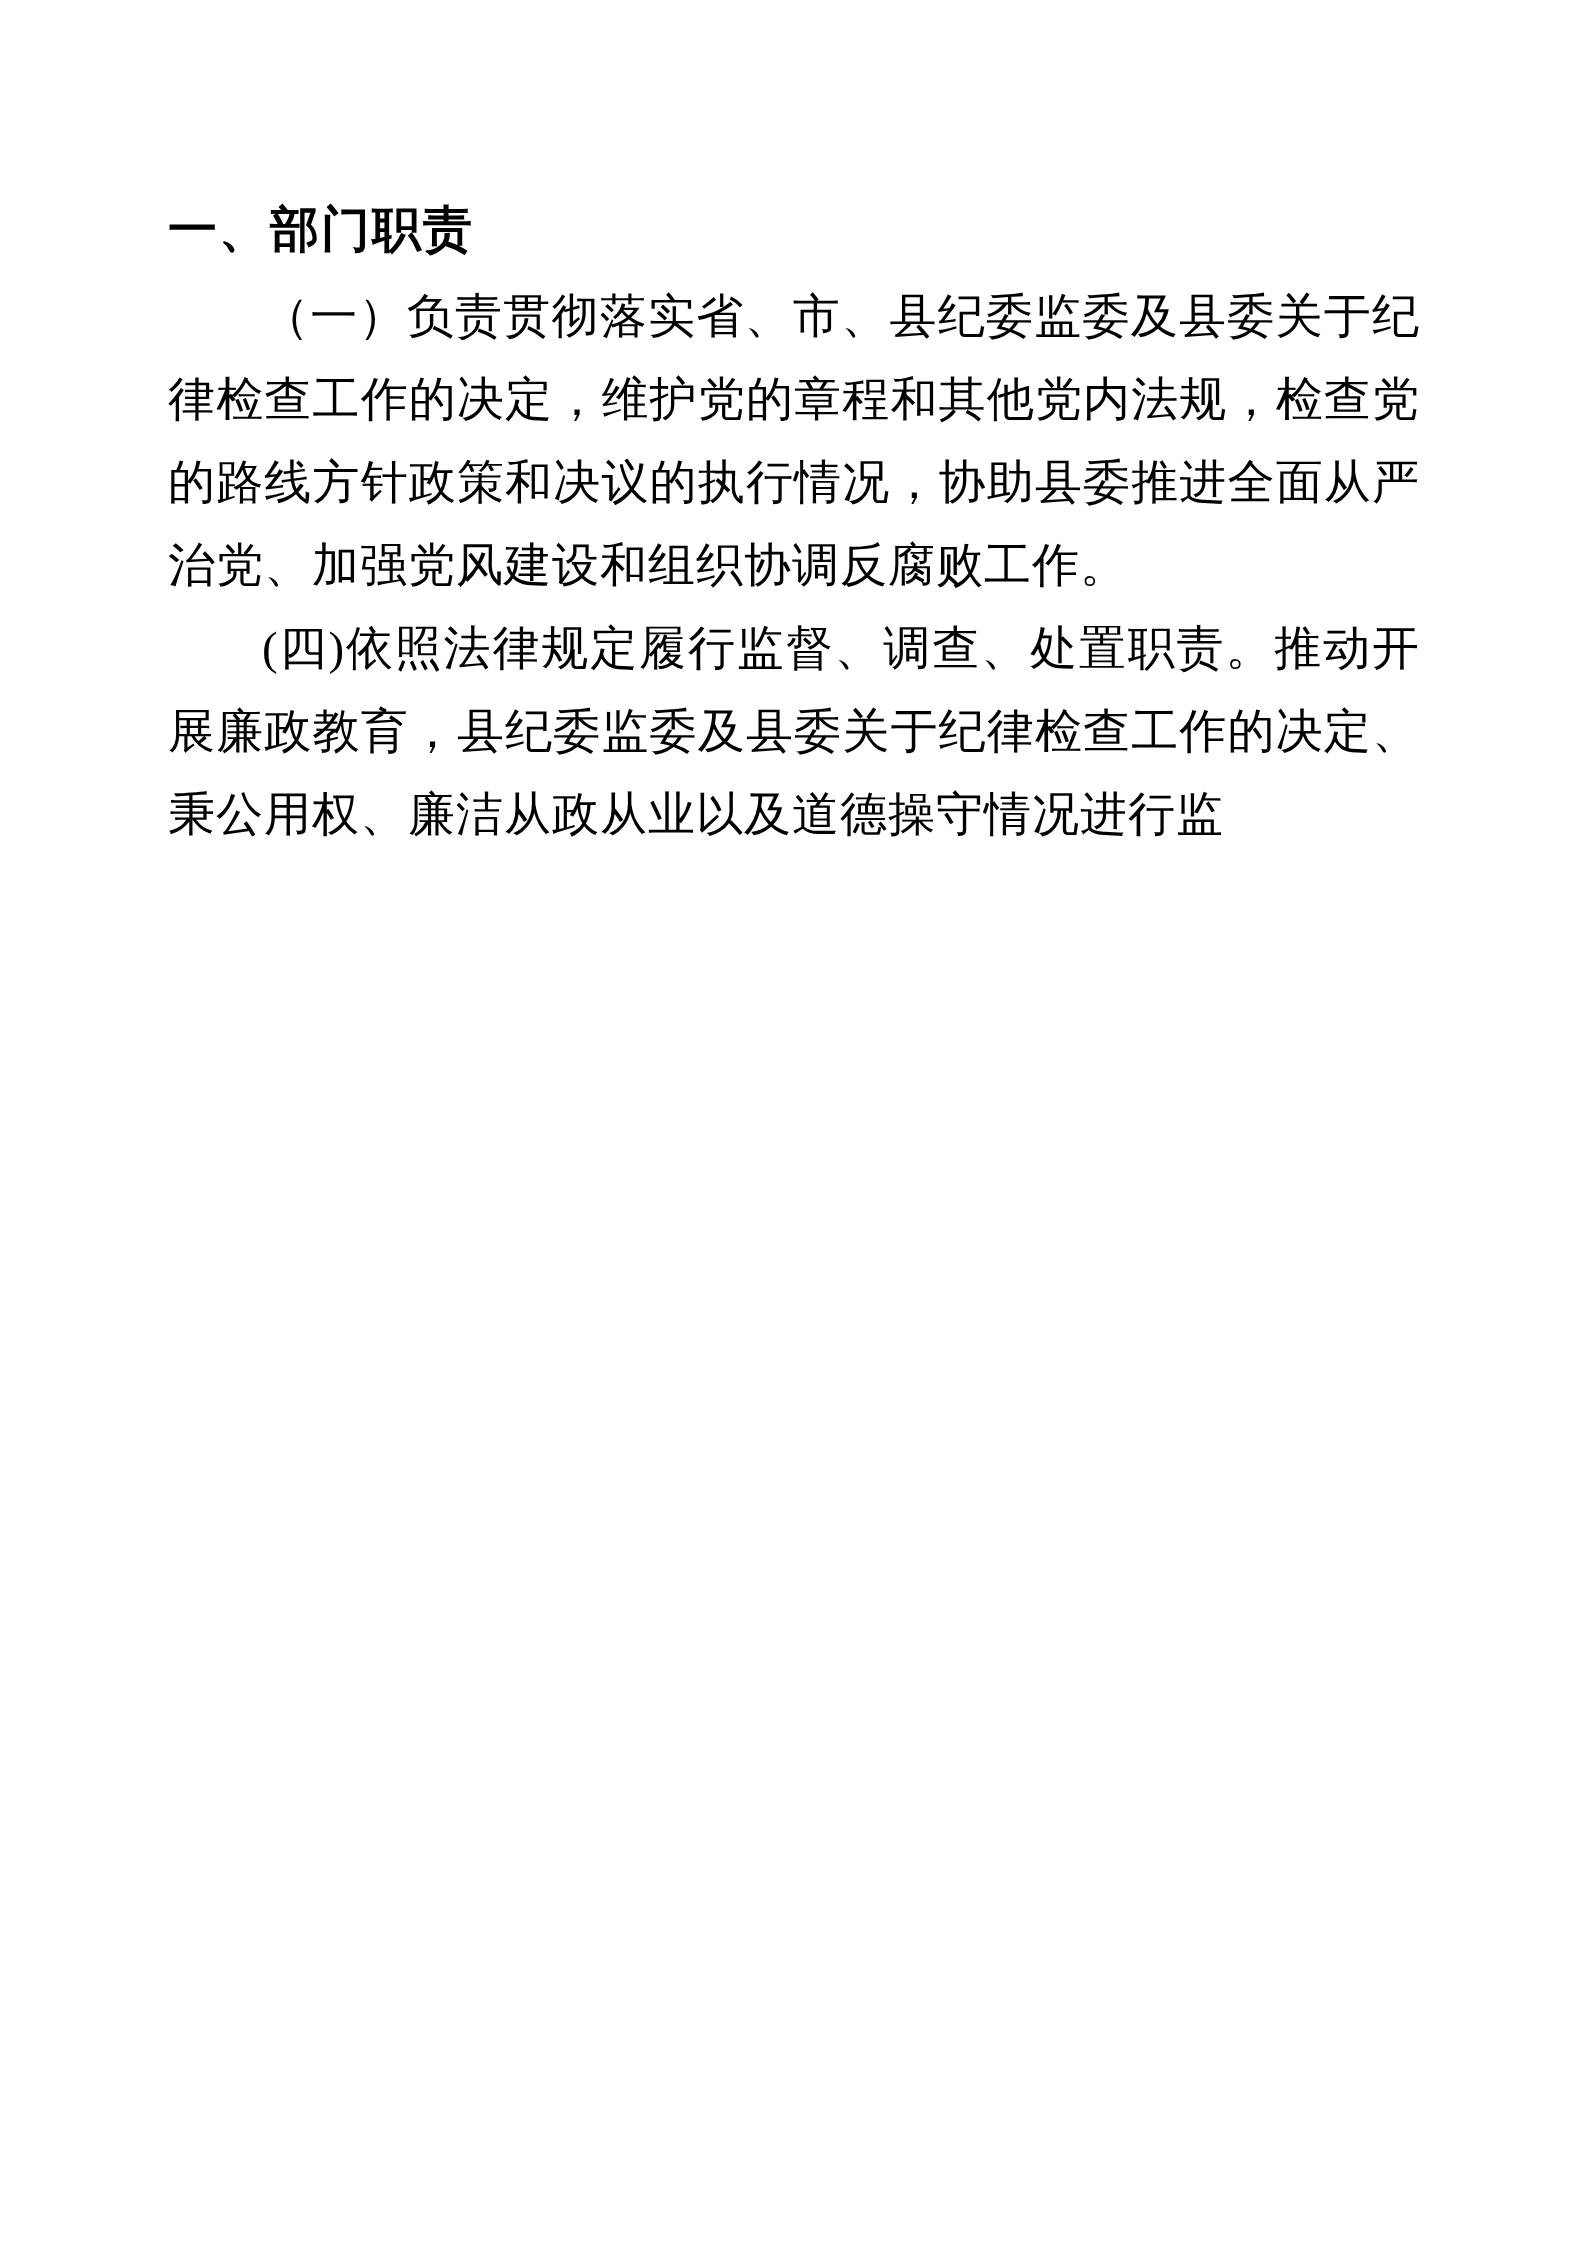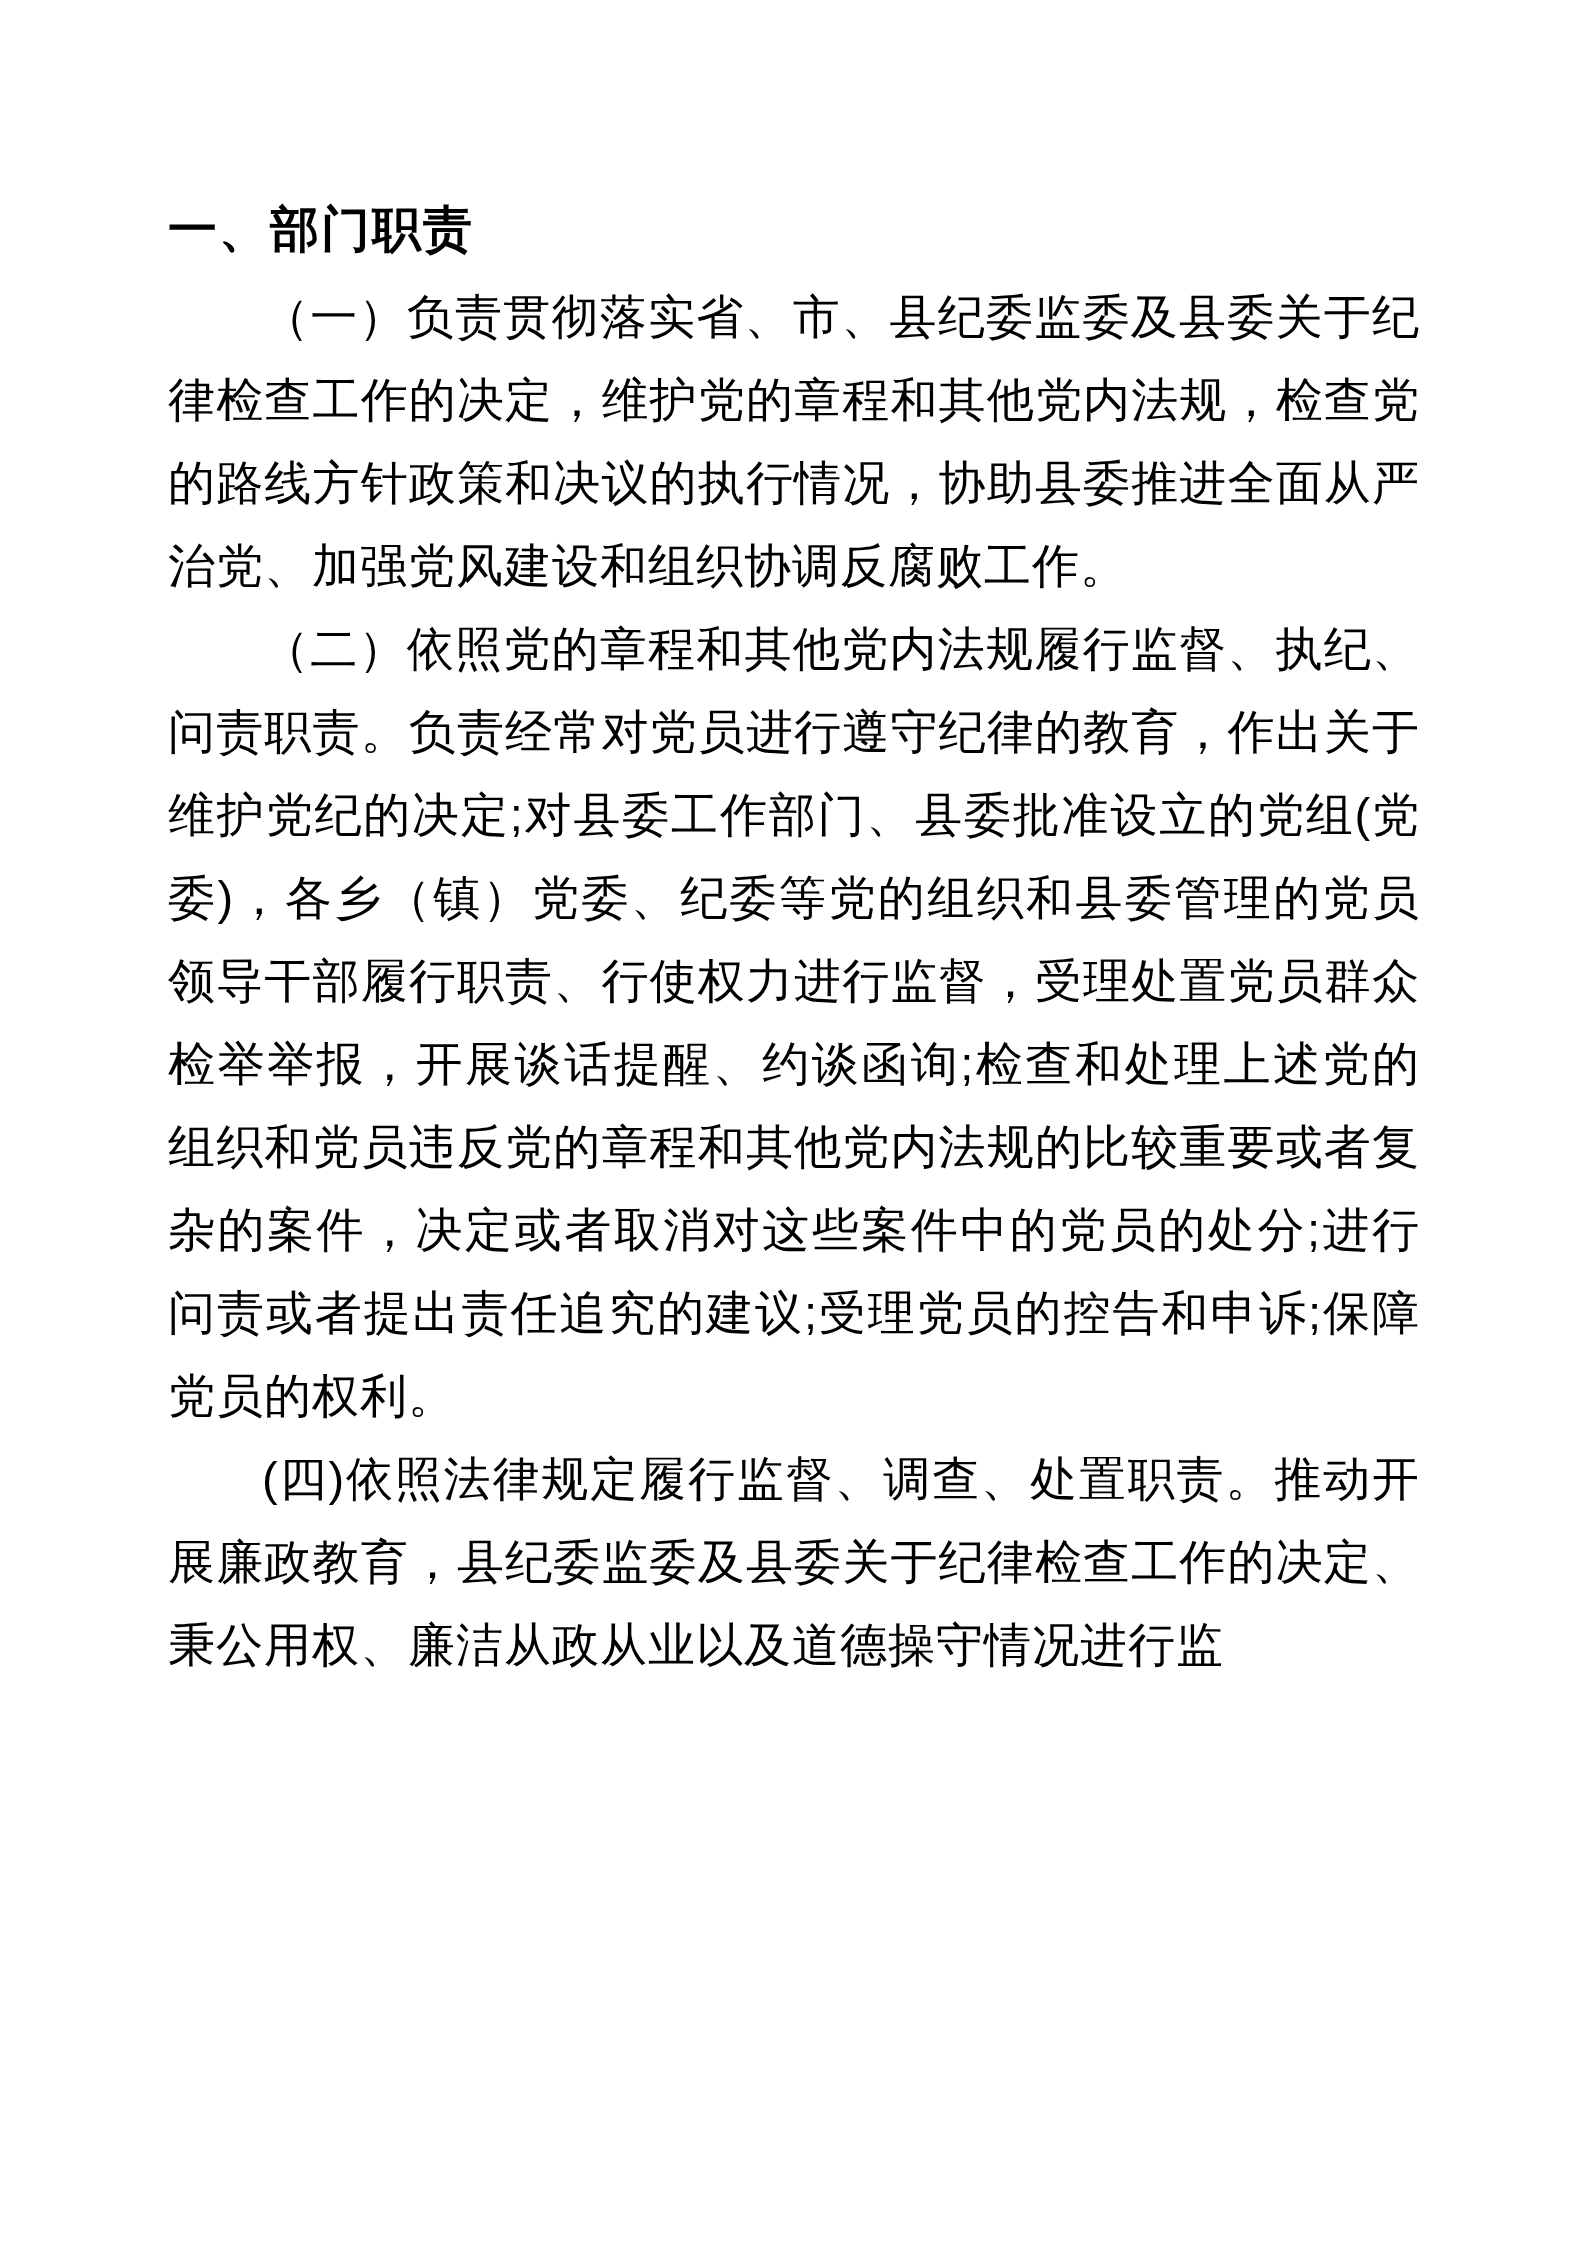--- a/index.html
+++ b/index.html
@@ -27,35 +27,34 @@
   .heading {
     font-family: Liberation Mono, monospace;
     font-weight: bold;
     font-size: 49px;
     line-height: 83px;
     letter-spacing: 2px;
     color: #000000;
     margin: 0;
   }
   .body-text p {
-    font-family: Liberation Sans, sans-serif;
+    font-family: Liberation Serif, serif;
     font-size: 47px;
     line-height: 83px;
     margin: 0;
     text-indent: 2em;
     text-align: justify;
     text-justify: inter-ideograph;
     letter-spacing: 1px;
     word-break: break-all;
     color: #000000;
   }
 </style>
 </head>
 <body>
 
 <div class="page">
   <h1 class="heading">一、部门职责</h1>
   <div class="body-text">
       <p>（一）负责贯彻落实省、市、县纪委监委及县委关于纪律检查工作的决定，维护党的章程和其他党内法规，检查党的路线方针政策和决议的执行情况，协助县委推进全面从严治党、加强党风建设和组织协调反腐败工作。</p>
-      <p>（二）依照党的章程和其他党内法规履行监督、执纪、问责职责。负责经常对党员进行遵守纪律的教育，作出关于维护党纪的决定;对县委工作部门、县委批准设立的党组(党委)，各乡（镇）党委、纪委等党的组织和县委管理的党员领导干部履行职责、行使权力进行监督，受理处置党员群众检举举报，开展谈话提醒、约谈函询;检查和处理上述党的组织和党员违反党的章程和其他党内法规的比较重要或者复杂的案件，决定或者取消对这些案件中的党员的处分;进行问责或者提出责任追究的建议;受理党员的控告和申诉;保障党员的权利。</p>
       <p>(四)依照法律规定履行监督、调查、处置职责。推动开展廉政教育，县纪委监委及县委关于纪律检查工作的决定、秉公用权、廉洁从政从业以及道德操守情况进行监</p>
     </div>
 </div>
 
 </body></html>

